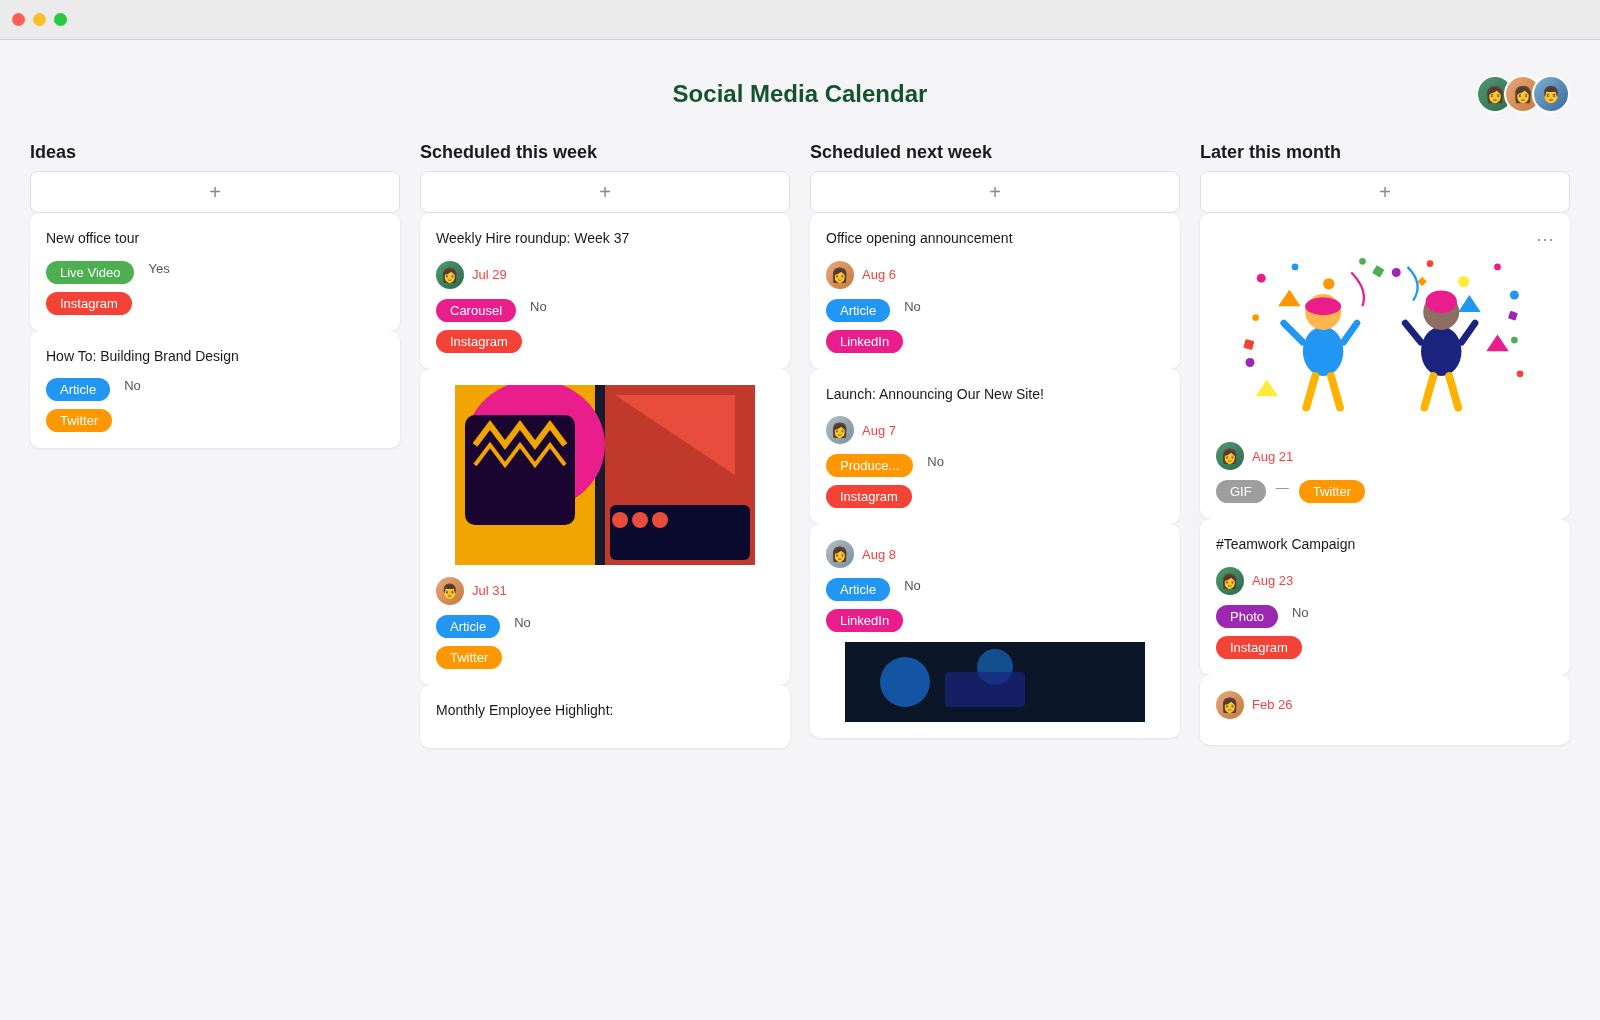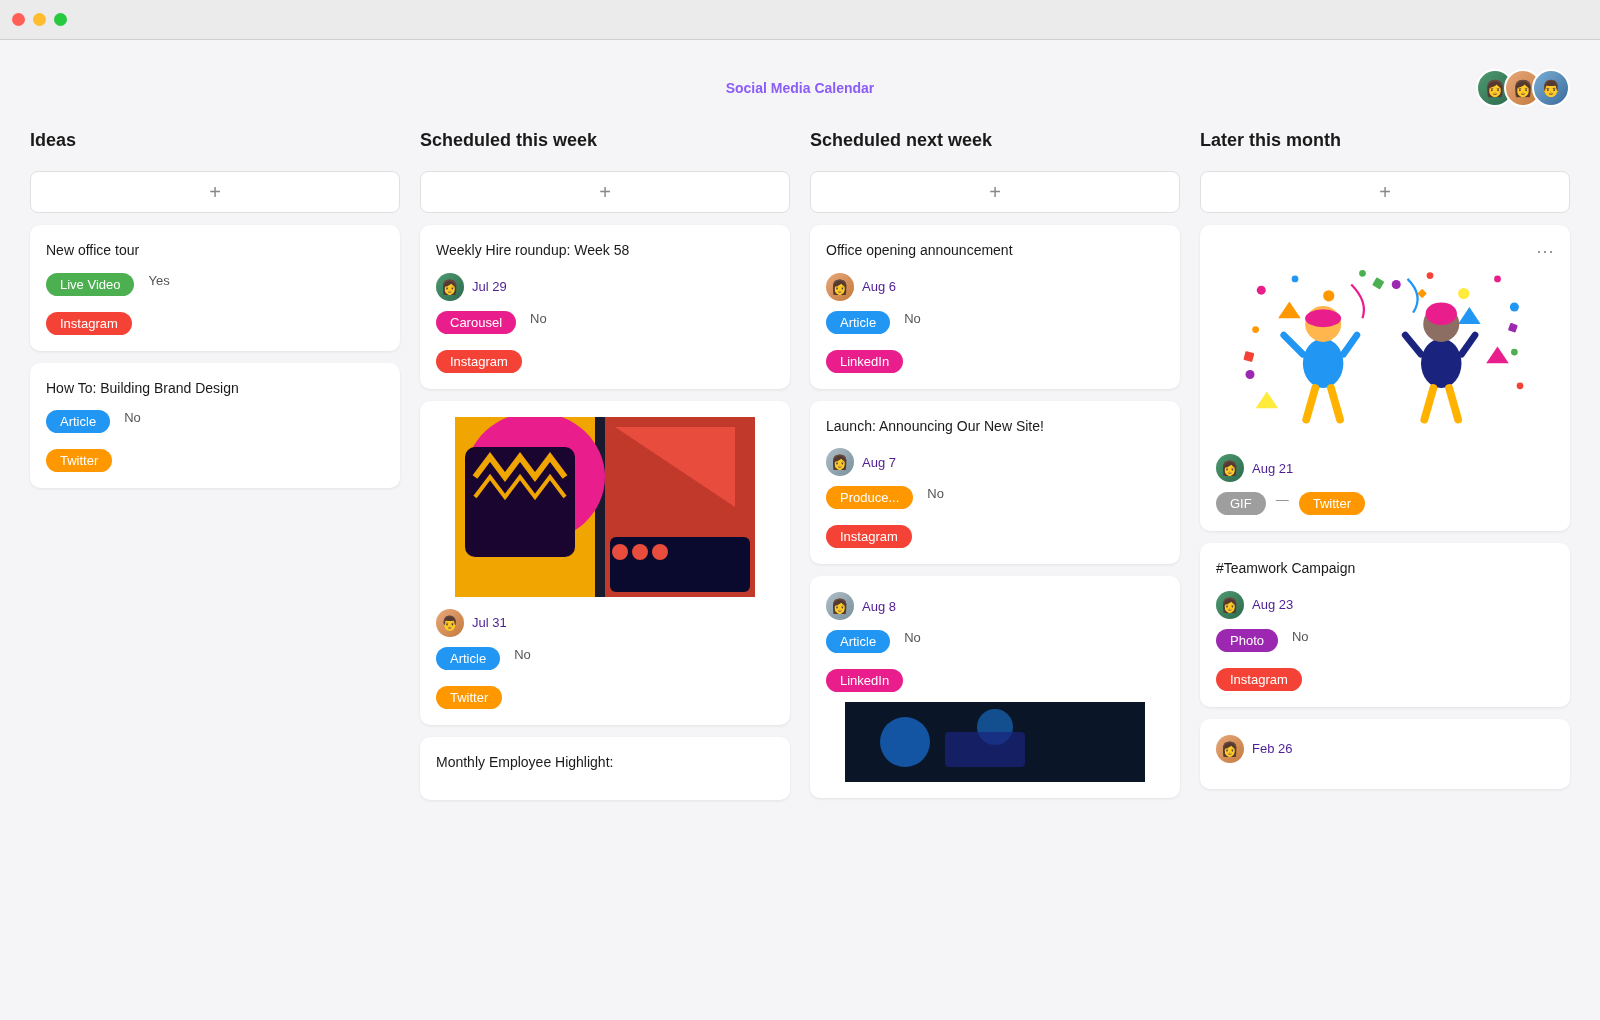--- a/index.html
+++ b/index.html
@@ -30,23 +30,23 @@
       padding: 20px 30px 30px;
     }
     .header {
       display: flex;
       justify-content: center;
       align-items: center;
       padding: 20px 0 30px;
       position: relative;
     }
     .header-title {
-      font-size: 14px;
+      font-size: 24px;
       font-weight: 600;
-      color: #8b5cf6;
+      color: #14532d;
     }
     .header-avatars {
       position: absolute;
       right: 0;
       display: flex;
     }
     .avatar {
       width: 38px; height: 38px;
       border-radius: 50%;
       border: 2px solid white;
@@ -60,21 +60,20 @@
       font-size: 16px;
     }
     .board {
       display: grid;
       grid-template-columns: repeat(4, 1fr);
       gap: 20px;
     }
     .column {
       display: flex;
       flex-direction: column;
-      gap: 12px;
     }
     .column-header {
       font-size: 18px;
       font-weight: 600;
       color: #1a1a1a;
       padding: 4px 0 8px;
     }
     .add-card-btn {
       background: white;
       border: 1px solid #e0e0e0;
@@ -109,28 +108,28 @@
       margin-bottom: 10px;
     }
     .card-avatar {
       width: 28px; height: 28px;
       border-radius: 50%;
       overflow: hidden;
       flex-shrink: 0;
     }
     .card-date {
       font-size: 13px;
-      color: #4c1d95;
+      color: #ef4444;
     }
     .card-tags {
       display: flex;
       align-items: center;
       gap: 8px;
       flex-wrap: wrap;
-      margin-top: 16px;
+      margin-top: 8px;
     }
     .tag {
       border-radius: 20px;
       padding: 4px 14px;
       font-size: 13px;
       font-weight: 500;
       color: white;
       display: inline-block;
     }
     .tag-green { background: #4CAF50; }
@@ -239,21 +238,21 @@
           <span class="tag tag-orange">Twitter</span>
         </div>
       </div>
     </div>
 
     <div class="column">
       <div class="column-header">Scheduled this week</div>
       <div class="add-card-btn">+</div>
 
       <div class="card">
-        <div class="card-title">Weekly Hire roundup: Week 58</div>
+        <div class="card-title">Weekly Hire roundup: Week 37</div>
         <div class="card-meta">
           <div class="card-avatar" style="background:linear-gradient(135deg,#4e9a6f,#2d6a4f); display:flex;align-items:center;justify-content:center;font-size:14px;">👩</div>
           <span class="card-date">Jul 29</span>
         </div>
         <div class="row-field">
           <span class="tag tag-pink">Carousel</span>
           <span class="card-field">No</span>
         </div>
         <div class="card-tags">
           <span class="tag tag-red">Instagram</span>

